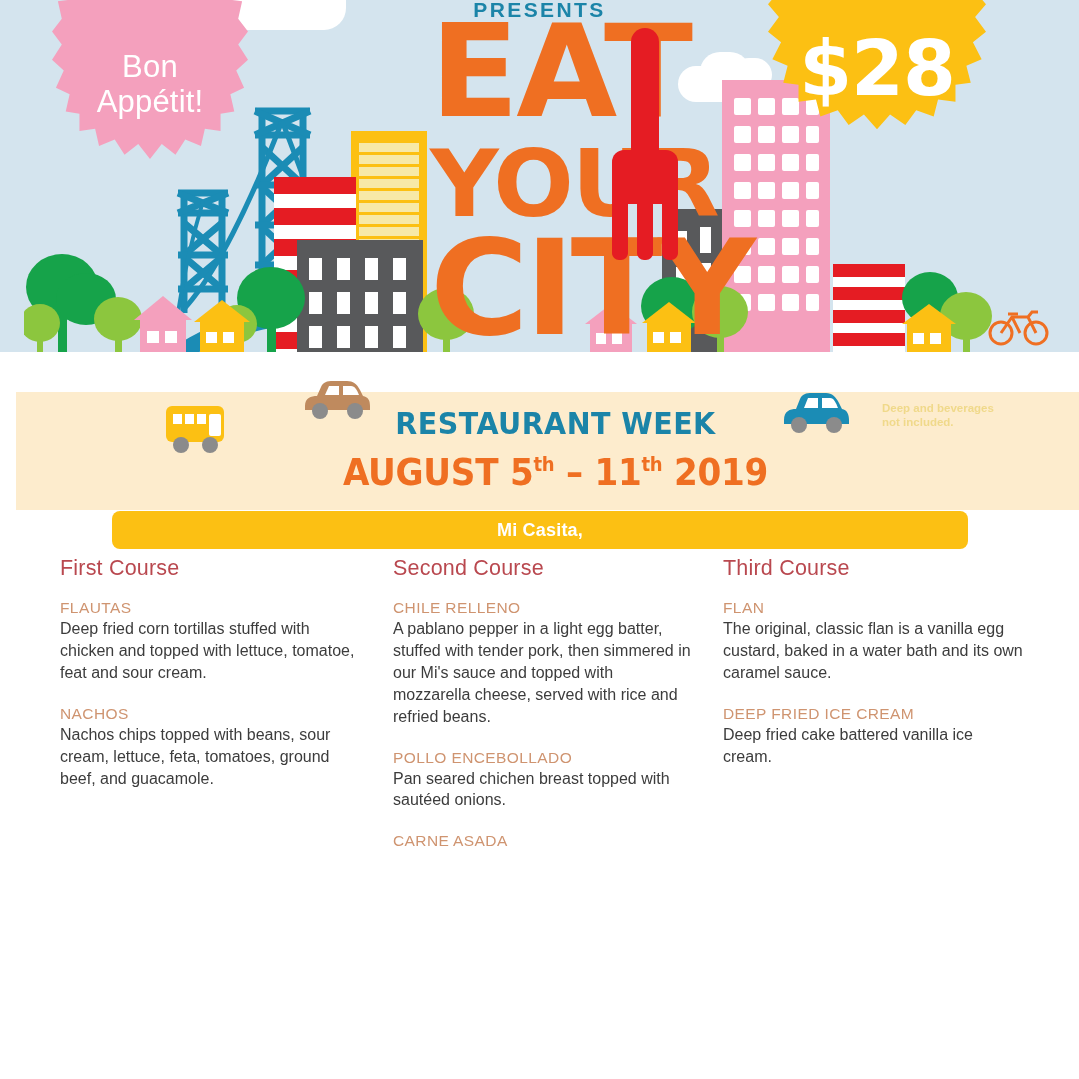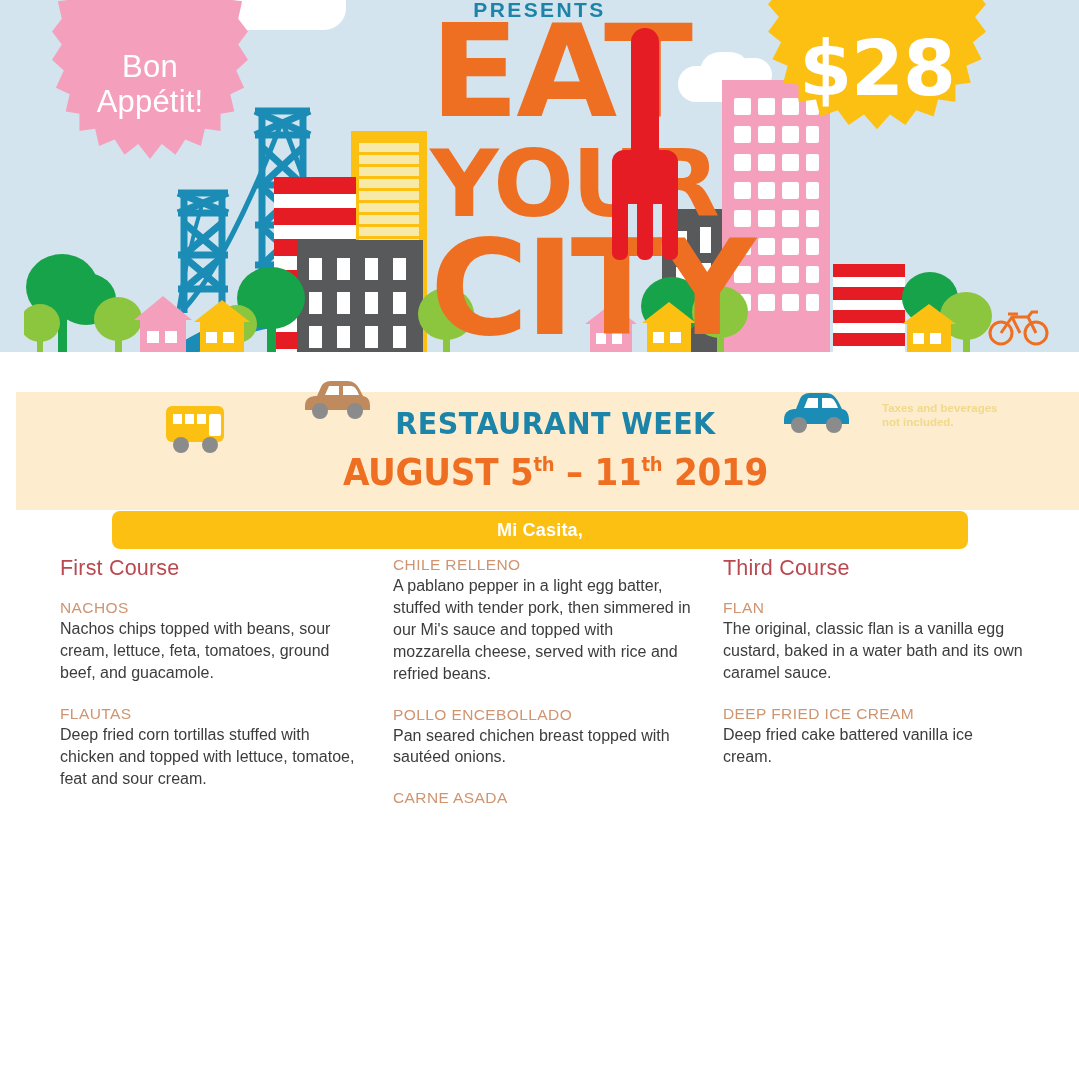--- a/index.html
+++ b/index.html
@@ -460,45 +460,46 @@
       <circle cx="56" cy="35" r="8" fill="#8b8b8b"></circle>
     </svg>
 
     <div class="band-restaurant">RESTAURANT WEEK</div>
 
     <div class="band-dates">
       <span>AUGUST 5</span><sup>th</sup><span> – 11</span><sup>th</sup><span> 2019</span>
     </div>
 
     <div class="band-note">
-      <span>Taxes and beverages</span><br>
+      <span>Deep and beverages</span><br>
       <span>not included.</span>
     </div>
   </div>
 
   <div class="addressbar">
     <b>Mi Casita,</b>
   </div>
 
   <div class="menu">
 
     <div class="col col-1">
       <div class="course-title">First Course</div>
 
       <div class="item">
+        <div class="item-name">FLAUTAS</div>
+        <div class="item-desc">Deep fried corn tortillas stuffed with chicken and topped with lettuce, tomatoe, feat and sour cream.</div>
+      </div>
+      <div class="item">
         <div class="item-name">NACHOS</div>
         <div class="item-desc">Nachos chips topped with beans, sour cream, lettuce, feta, tomatoes, ground beef, and guacamole.</div>
       </div>
-      <div class="item">
-        <div class="item-name">FLAUTAS</div>
-        <div class="item-desc">Deep fried corn tortillas stuffed with chicken and topped with lettuce, tomatoe, feat and sour cream.</div>
-      </div>
     </div>
 
     <div class="col col-2">
+      <div class="course-title">Second Course</div>
 
       <div class="item">
         <div class="item-name">CHILE RELLENO</div>
         <div class="item-desc">A pablano pepper in a light egg batter, stuffed with tender pork, then simmered in our Mi's sauce and topped with mozzarella cheese, served with rice and refried beans.</div>
       </div>
       <div class="item">
         <div class="item-name">POLLO ENCEBOLLADO</div>
         <div class="item-desc">Pan seared chichen breast topped with sautéed onions.</div>
       </div>
       <div class="item">

